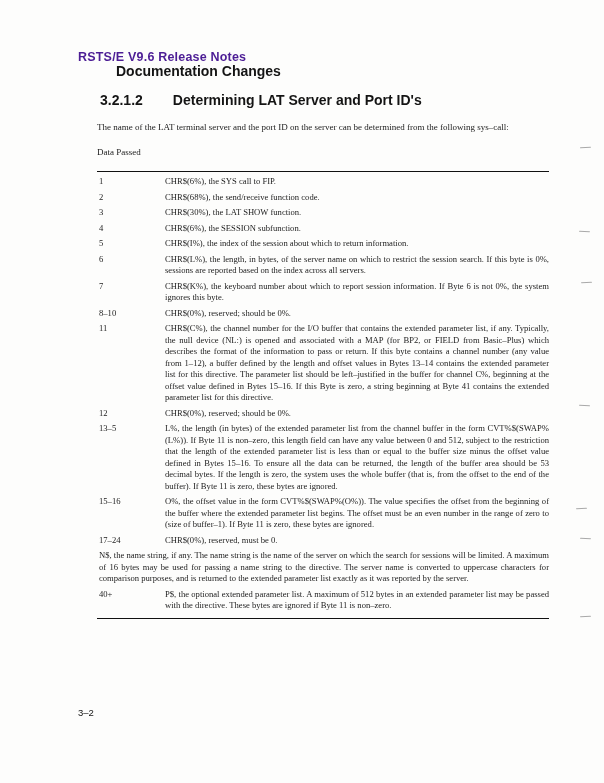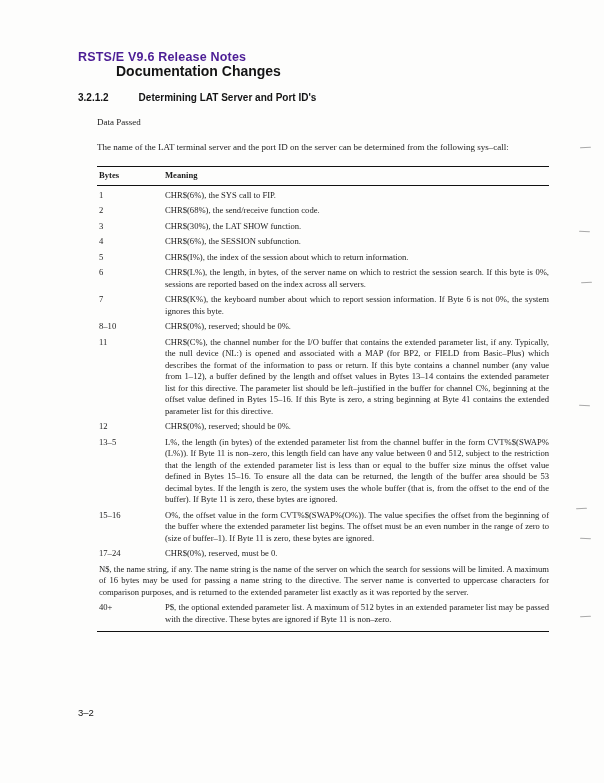--- a/index.html
+++ b/index.html
@@ -33,24 +33,25 @@
     font-family: "Liberation Sans", sans-serif;
     font-weight: bold;
     font-size: 14px;
     line-height: 13px;
     color: #141414;
     margin-left: 38px;
   }
   .section-heading {
     font-family: "Liberation Sans", sans-serif;
     font-weight: bold;
-    font-size: 10px;
+    font-size: 14px;
     margin-top: 14px;
     color: #141414;
     display: flex;
+    margin-left: 22px;
   }
   .section-number { flex: 0 0 auto; }
   .section-title { margin-left: 14px; padding-left: 16px; }
   .body-block {
     margin-left: 19px;
     margin-right: 0;
     font-family: "Liberation Serif", serif;
     font-size: 9px;
     line-height: 12px;
     color: #1c1c1c;
@@ -119,29 +120,25 @@
 <div class="page">
 
   <div class="doc-title">RSTS/E V9.6 Release Notes</div>
   <div class="doc-subtitle">Documentation Changes</div>
 
   <div class="section-heading">
     <span class="section-number">3.2.1.2</span>
     <span class="section-title">Determining LAT Server and Port ID's</span>
   </div>
 
+  <div class="body-block intro">The name of the LAT terminal server and the port ID on the server can be determined from the following sys–call:</div>
+
   <div class="body-block data-passed">Data Passed</div>
 
-  <div class="body-block intro">The name of the LAT terminal server and the port ID on the server can be determined from the following sys–call:</div>
-
   <div class="body-block byte-table">
-    <div class="t-header">
-      <span class="c-bytes">Bytes</span>
-      <span class="c-meaning" style="text-align:left;">Meaning</span>
-    </div>
 
     <div class="t-row">
       <span class="c-bytes">1</span>
       <span class="c-meaning">CHR$(6%), the SYS call to FIP.</span>
     </div>
     <div class="t-row">
       <span class="c-bytes">2</span>
       <span class="c-meaning">CHR$(68%), the send/receive function code.</span>
     </div>
     <div class="t-row">

